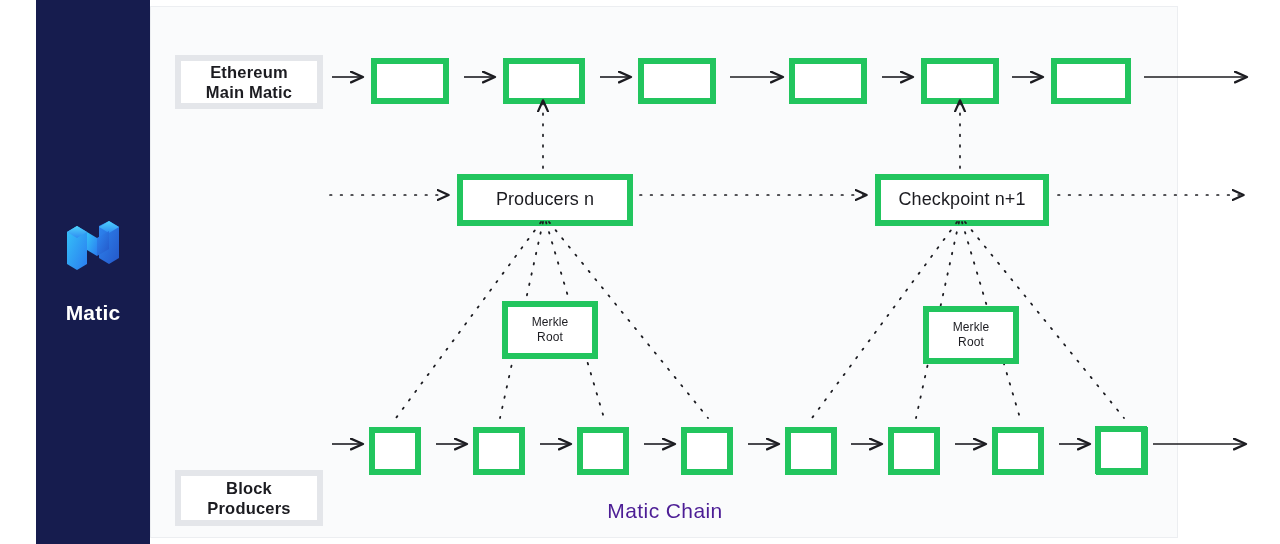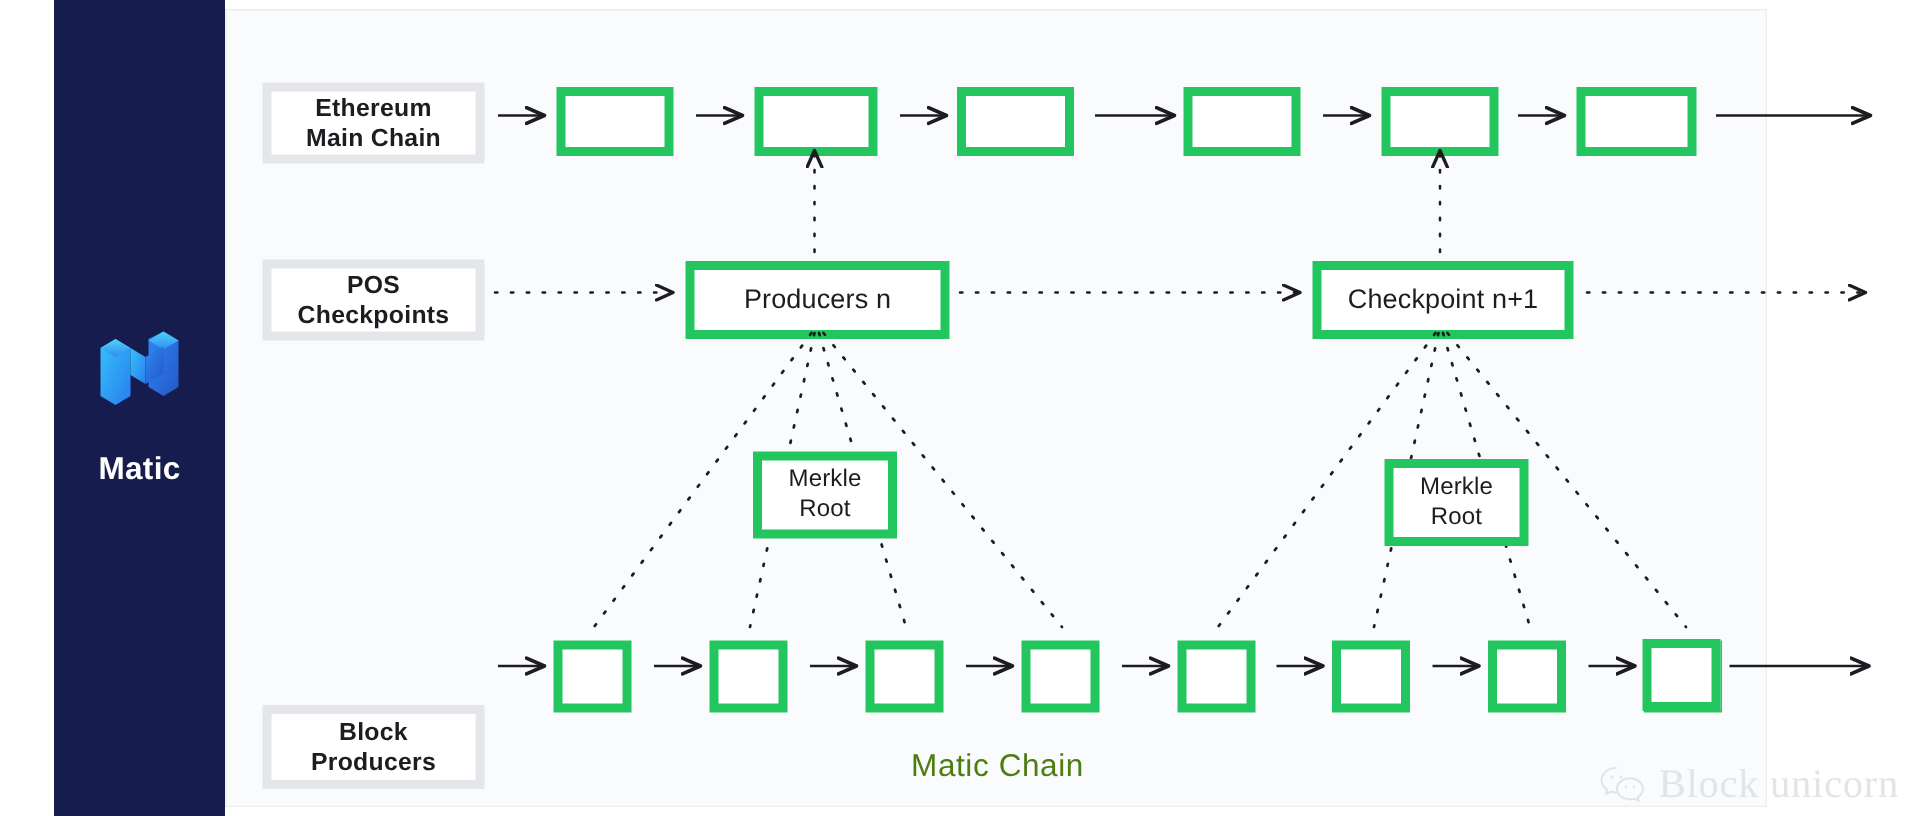--- a/index.html
+++ b/index.html
@@ -42,30 +42,30 @@
     display: flex; align-items: center; justify-content: center;
     text-align: center;
     color: #1c1c21;
     line-height: 1.22;
   }
   .label-box {
     font-size: 16.5px; font-weight: 700; letter-spacing: .2px;
     border-color: #e4e6ea;
   }
   .cp-box { font-size: 18px; font-weight: 400; letter-spacing: .1px; }
-  .mr-box { font-size: 16px; font-weight: 400; letter-spacing: .1px; z-index: 6; justify-content: center; }
+  .mr-box { font-size: 12px; font-weight: 400; letter-spacing: .1px; z-index: 6; justify-content: center; }
   .blank-box { }
 
   
   .overlay { position: absolute; left: 0; top: 0; width: 1280px; height: 544px; pointer-events: none; z-index: 4; }
 
   
   .caption {
     position: absolute; left: 0; top: 492px; width: 1028px;
-    text-align: center; font-size: 21px; color: #4d7c0f; letter-spacing: .4px;
+    text-align: center; font-size: 21px; color: #4c1d95; letter-spacing: .4px;
   }
 
   
   .watermark {
     position: absolute; right: 14px; bottom: 6px;
     display: flex; align-items: center; gap: 8px;
     color: #e2e4e8; font-size: 27px; letter-spacing: .5px;
     font-family: "Liberation Serif", "DejaVu Serif", serif;
     z-index: 9;
   }
@@ -105,37 +105,31 @@
       </svg>
       <div class="logo-text">Matic</div>
     </div>
   </div>
 
   <div class="panel">
 
     <div class="node label-box" style="left:24px; top:48px; width:148px; height:54px;">
       <span>
         <span>Ethereum</span><br>
-        <span>Main Chain</span>
+        <span>Main Matic</span>
       </span>
     </div>
 
     <div class="node blank-box" style="left:220px; top:51px; width:78px; height:46px;"></div>
     <div class="node blank-box" style="left:352px; top:51px; width:82px; height:46px;"></div>
     <div class="node blank-box" style="left:487px; top:51px; width:78px; height:46px;"></div>
     <div class="node blank-box" style="left:638px; top:51px; width:78px; height:46px;"></div>
     <div class="node blank-box" style="left:770px; top:51px; width:78px; height:46px;"></div>
     <div class="node blank-box" style="left:900px; top:51px; width:80px; height:46px;"></div>
 
-    <div class="node label-box" style="left:24px; top:166px; width:148px; height:54px;">
-      <span>
-        <span>POS</span><br>
-        <span>Checkpoints</span>
-      </span>
-    </div>
 
     <div class="node cp-box" style="left:306px; top:167px; width:176px; height:52px;">Producers n</div>
 
     <div class="node cp-box" style="left:724px; top:167px; width:174px; height:52px;">Checkpoint n+1</div>
 
     <div class="node mr-box" style="left:351px; top:294px; width:96px; height:58px;">
       <span>
         <span>Merkle</span><br>
         <span>Root</span>
       </span>
@@ -219,27 +213,14 @@
     <g stroke="#1c1c21" stroke-width="1.8" fill="none" stroke-dasharray="1.5 9" stroke-linecap="round">
       <line x1="957" y1="222" x2="812" y2="418"></line>
       <line x1="959" y1="222" x2="916" y2="418"></line>
       <line x1="962" y1="222" x2="1020" y2="418"></line>
       <line x1="965" y1="222" x2="1124" y2="418"></line>
     </g>
   </svg>
 
   <div class="node blank-box" style="position:absolute; left:1095px; top:426px; width:52px; height:48px; z-index:5;"></div>
 
-  <div class="watermark">
-    <svg class="wm-icon" viewBox="0 0 34 28">
-      <path d="M12.5,2 C6.4,2 1.6,6 1.6,10.9 c0,2.8 1.6,5.3 4.1,6.9 l-1,3.1 3.5-1.8
-               c1.3,0.4 2.7,0.6 4.1,0.6 0.3,0 0.7,0 1,0" fill="none" stroke="#e2e4e8" stroke-width="1.5" stroke-linejoin="round"></path>
-      <circle cx="9" cy="8.6" r="1.1" fill="#e2e4e8"></circle>
-      <circle cx="15.6" cy="8.6" r="1.1" fill="#e2e4e8"></circle>
-      <path d="M22,9.5 c-5.2,0 -9.4,3.4 -9.4,7.6 0,4.2 4.2,7.6 9.4,7.6 1.2,0 2.3,-0.2 3.4,-0.5
-               l3,1.5 -0.8,-2.6 c2.2,-1.4 3.7,-3.5 3.7,-6 0,-4.2 -4.2,-7.6 -9.3,-7.6 z" fill="none" stroke="#e2e4e8" stroke-width="1.5" stroke-linejoin="round"></path>
-      <circle cx="19" cy="15.6" r="0.95" fill="#e2e4e8"></circle>
-      <circle cx="25" cy="15.6" r="0.95" fill="#e2e4e8"></circle>
-    </svg>
-    <span>Block unicorn</span>
-  </div>
 
 </div>
 
 </body></html>

